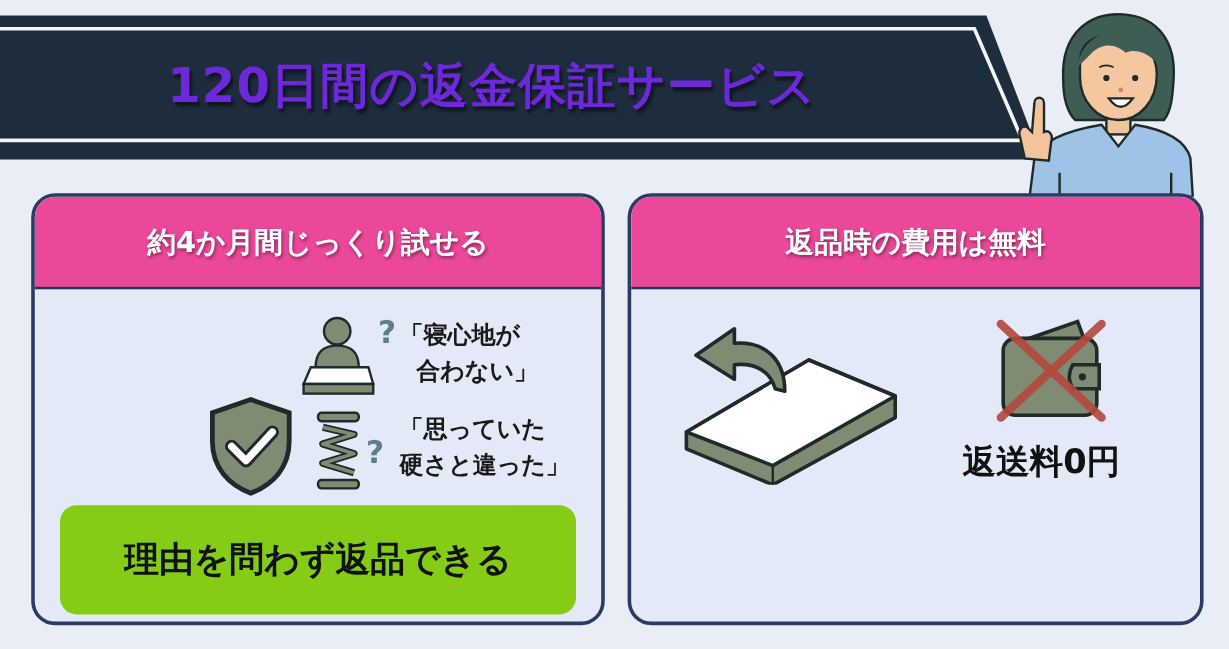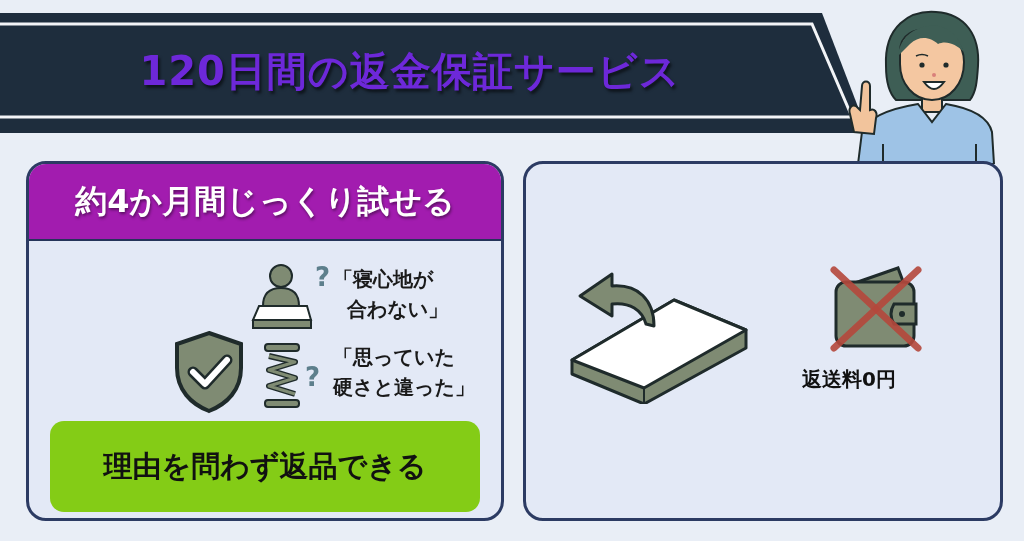--- a/index.html
+++ b/index.html
@@ -18,38 +18,38 @@
   .woman { position: absolute; left: 838px; top: 4px; width: 170px; height: 160px; }
 
   .panel {
     position: absolute; top: 161px; height: 360px;
     border: 3px solid #2c3b63; border-radius: 20px;
     background: #e3e9f6; box-sizing: border-box; overflow: hidden;
   }
   .panel-left { left: 26px; width: 478px; }
   .panel-right { left: 523px; width: 480px; }
   .panel-header {
-    height: 75px; background: #a21caf; display: flex; align-items: center; justify-content: center;
-    color: #ffffff; font-weight: bold; font-size: 32px;
+    height: 75px; background: #ec4899; display: flex; align-items: center; justify-content: center;
+    color: #ffffff; font-weight: bold; font-size: 24px;
     text-shadow: 1px 2px 3px rgba(0,0,0,0.45);
     border-bottom: 2px solid #25345a;
   }
   .note-box {
     position: absolute; left: 21px; right: 21px; top: 257px; height: 91px;
     background: #84cc16; border-radius: 14px;
     display: flex; align-items: center; justify-content: center;
     font-weight: bold; font-size: 29px; color: #111111;
   }
   .icon { position: absolute; }
   .quote {
     position: absolute; font-weight: bold; font-size: 20px; color: #1a1a1a; line-height: 30px;
     white-space: pre;
   }
   .free-label {
-    position: absolute; font-weight: bold; font-size: 20px; color: #111111;
+    position: absolute; font-weight: bold; font-size: 28px; color: #111111;
   }
 </style>
 </head>
 <body>
 
 <div class="banner">
   <svg width="880" height="140" viewBox="0 0 880 140">
     <polygon points="0,13 822,13 868,133 0,133" fill="#1e2d3d"></polygon>
     <polyline points="0,24 812,24 852,117 0,117" fill="none" stroke="#f2f4f7" stroke-width="3"></polyline>
   </svg>
@@ -118,20 +118,21 @@
 
   <div class="quote" style="left:304px; top:100px;">「寝心地が
   合わない」</div>
   <div class="quote" style="left:304px; top:178px;">「思っていた
 硬さと違った」</div>
 
   <div class="note-box">理由を問わず返品できる</div>
 </div>
 
 <div class="panel panel-right">
+  <div class="panel-header">返品時の費用は無料</div>
 
   <div class="icon" style="left:40px; top:100px; width:190px; height:140px;">
     <svg width="190" height="140" viewBox="0 0 190 140">
 
       <path d="M6,96 L108,36 L180,66 L180,84 L78,140 L6,110 Z" fill="#7f8b73" stroke="#1f2b2b" stroke-width="3" stroke-linejoin="round"></path>
       <path d="M6,96 L108,36 L180,66 L78,124 Z" fill="#ffffff" stroke="#1f2b2b" stroke-width="3" stroke-linejoin="round"></path>
       <line x1="78" y1="124" x2="78" y2="140" stroke="#1f2b2b" stroke-width="2"></line>
 
       <path d="M88,62 C88,36 72,20 46,22 L46,10 L14,32 L46,52 L46,40 C64,38 76,46 80,60 Z" fill="#7f8b73" stroke="#1f2b2b" stroke-width="3" stroke-linejoin="round"></path>
     </svg>

